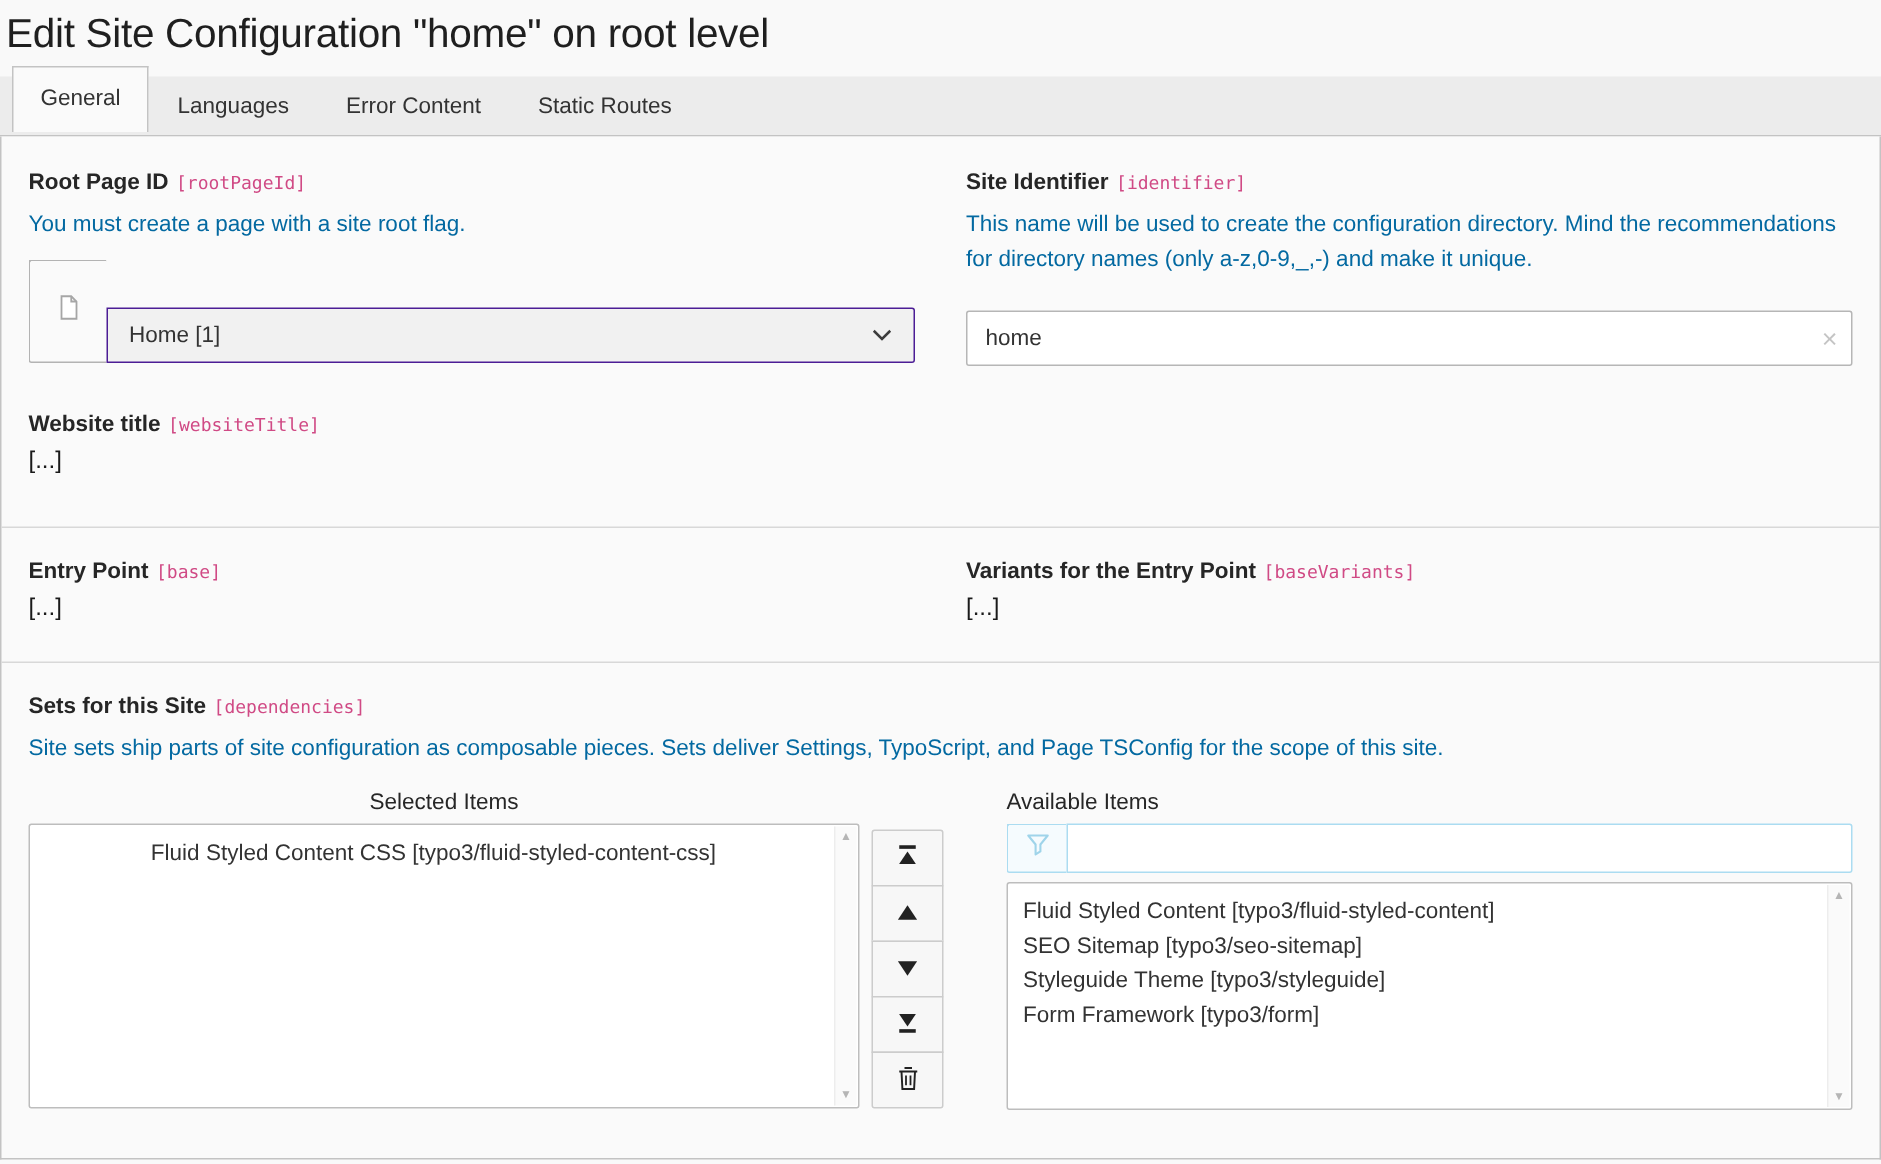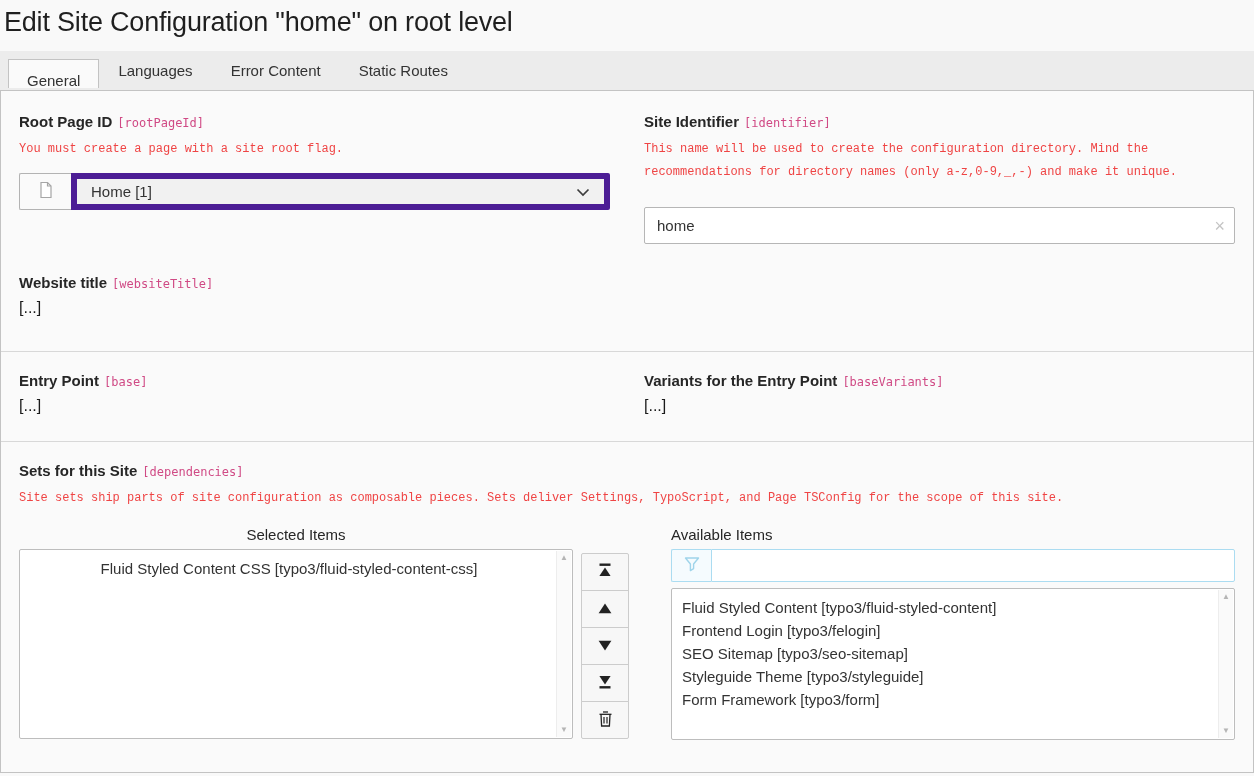--- a/index.html
+++ b/index.html
@@ -29,56 +29,56 @@
   .tab {
     font-size: 15px; color: #333;
     padding: 10px 19px 11px;
     cursor: pointer; position: relative;
   }
   .tab.active {
     background: #fafafa;
     border: 1px solid #c3c3c3; border-bottom: none;
     margin-bottom: -1px; z-index: 2;
     padding: 12px 18px 12px; top: -3px;
-    height: 29px;
+    height: 44px;
   }
 
   
   .panel {
     background: #fafafa;
     border: 1px solid #c3c3c3; border-top: none;
     height: 682px;
     padding: 22px 18px 0;
   }
 
   .section { border-bottom: 1px solid #d8d8d8; margin: 0 -18px; padding: 0 18px; }
   .section:last-child { border-bottom: none; }
   .grid2 { display: grid; grid-template-columns: 1fr 1fr; column-gap: 34px; }
 
   .field-label { font-size: 15px; font-weight: 700; color: #262626; margin-bottom: 8px; }
   .code {
     font-family: "DejaVu Sans Mono", "Liberation Mono", monospace;
     font-size: 12px; font-weight: 400; color: #d04a85; margin-left: 5px;
   }
-  .field-desc { font-size: 12px; color: #ef4444; line-height: 23px; margin-bottom: 12px; font-family: Liberation Mono, monospace; }
+  .field-desc { font-size: 15px; color: #0369a1; line-height: 23px; margin-bottom: 12px; }
   .plain-value { font-size: 16px; color: #1a1a1a; }
 
   
   .input-group { display: flex; width: 100%; }
   .addon {
     width: 52px; background: #fafafa;
     border: 1px solid #b3b3b3; border-right: none;
     display: flex; align-items: center; justify-content: center;
     border-radius: 2px 0 0 2px;
   }
   .select {
     flex: 1; height: 37px; background: #f1f1f1;
-    border: 6px solid #4c1d95; border-radius: 0 2px 2px 0;
+    border: 1px solid #4c1d95; border-radius: 0 2px 2px 0;
     display: flex; align-items: center; justify-content: space-between;
-    padding: 0 14px 0 14px; font-size: 15px; color: #333; cursor: pointer;
+    padding: 0 14px 0 14px; font-size: 15px; color: #333; cursor: pointer; margin-top: 32px;
   }
 
   
   .text-input-wrap {
     position: relative; height: 37px; background: #fff;
     border: 1px solid #b6b6b6; border-radius: 2px;
     display: flex; align-items: center; margin-top: 23px;
   }
   .text-input {
     border: none; outline: none; background: transparent;
@@ -303,21 +303,20 @@
                 <svg width="16" height="16" viewBox="0 0 16 16">
                   <path d="M1.5 2 H14.5 L9.6 8 V12.6 L6.4 14.6 V8 Z" fill="none" stroke="#9fd4ea" stroke-width="1.4" stroke-linejoin="round"></path>
                 </svg>
               </span>
             </span>
             <input class="filter-input" type="text" placeholder="" style="">
           </div>
           <div class="listbox available-list">
             <div class="list-inner">
               <div class="list-option">Fluid Styled Content [typo3/fluid-styled-content]</div>
-              <div class="list-option">Frontend Login [typo3/felogin]</div>
               <div class="list-option">SEO Sitemap [typo3/seo-sitemap]</div>
               <div class="list-option">Styleguide Theme [typo3/styleguide]</div>
               <div class="list-option">Form Framework [typo3/form]</div>
             </div>
             <div class="vscroll">
               <span class="arrow">▲</span>
               <span class="arrow">▼</span>
             </div>
           </div>
         </div>

